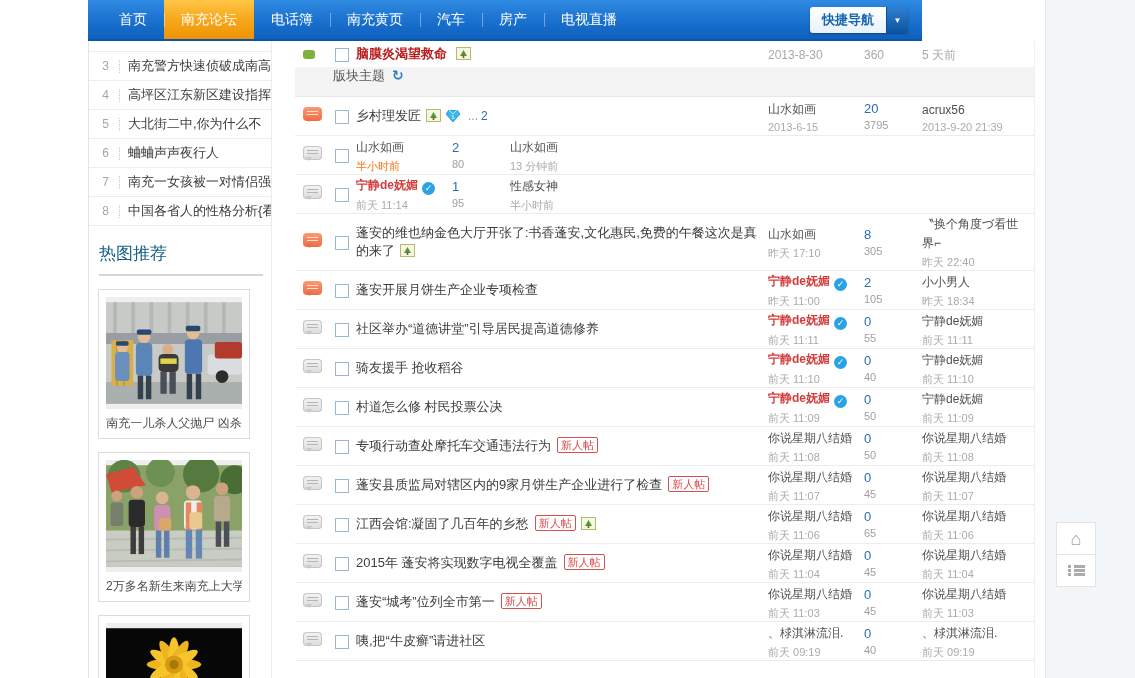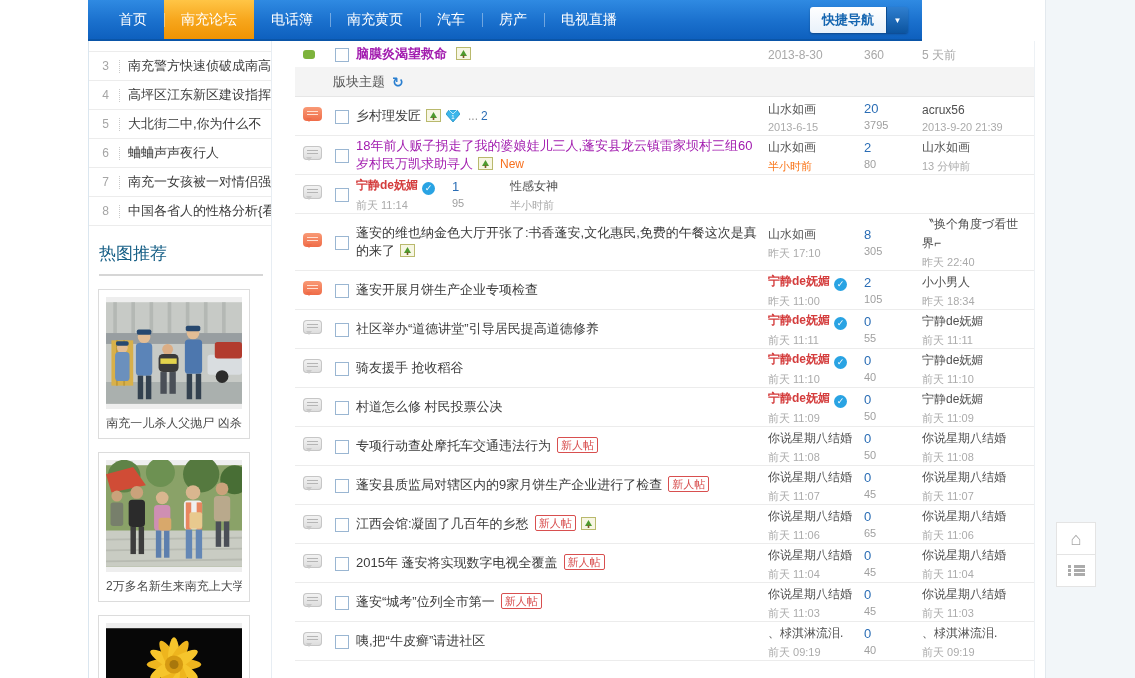--- a/index.html
+++ b/index.html
@@ -39,37 +39,37 @@
   
   .main{position:absolute;left:295px;top:41px;width:740px;height:637px;background:#fff;border-right:1px solid #edf1f5;box-sizing:border-box;overflow:hidden}
   .trow{display:flex;align-items:center;padding:0 6px 0 8px;border-bottom:1px solid #ececec;min-height:39px;box-sizing:border-box}
   .prow{min-height:26px;border-bottom:none}
   .col-icon{width:32px;flex:none}
   .col-cb{width:21px;flex:none}
   .col-title{flex:1;padding-right:10px;font-size:13px;color:#3c3c3c;line-height:18px}
   .col-author{width:96px;flex:none}
   .col-replies{width:58px;flex:none}
   .col-last{width:106px;flex:none}
-  .sect{height:29px;background:#f4f4f4;display:flex;align-items:center;padding-left:38px;color:#555;font-size:13px;border-bottom:1px solid #e6e6e6}
+  .sect{height:29px;background:#f4f4f4;display:flex;padding-left:38px;color:#555;font-size:13px;border-bottom:1px solid #e6e6e6}
   .sect .ref{color:#2a7fd0;font-size:14px;font-weight:bold;margin-left:7px}
   .cb{display:inline-block;width:12px;height:12px;border:1px solid #9ab6d2;background:#fff;vertical-align:middle;cursor:pointer}
   .gdot{display:inline-block;width:12px;height:9px;border-radius:3px;background:#7db33c}
   
   .bub{position:relative;display:inline-block;width:19px;height:14px;border-radius:4px}
   .bub::after{content:"";position:absolute;left:3px;bottom:-4px;border:3px solid transparent;border-top-width:4px}
   .bub::before{content:"";position:absolute;left:4px;top:4px;width:11px;height:1px}
   .bub.norm{background:linear-gradient(180deg,#f4f4f4,#dcdcdc);box-shadow:inset 0 0 0 1px #c6c6c6}
   .bub.norm::after{border-top-color:#c9c9c9}
   .bub.norm::before{background:#b5b5b5;box-shadow:0 3px 0 #b5b5b5}
   .bub.hot{background:linear-gradient(180deg,#f99a76,#ef6c48)}
   .bub.hot::after{border-top-color:#ef6c48}
   .bub.hot::before{background:#ffe0d2;box-shadow:0 3px 0 #ffe0d2}
   
   .ttitle{color:#3c3c3c}
-  .ttitle.red{color:#a21caf}
+  .ttitle.red{color:#b91c1c}
   .ttitle.bold{font-weight:bold}
   .ico-inline{vertical-align:-2px;margin-left:5px}
   .pages{margin-left:8px;font-size:12px}
   .pages .dots{color:#999}
   .pages .pnum{color:#2a6db5;margin-left:3px}
   .newlab{color:#f7701e;font-size:12px;margin-left:7px}
   .badge{display:inline-block;border:1px solid #d84f4f;color:#d84f4f;font-size:11px;line-height:14px;padding:0 3px;border-radius:2px;margin-left:6px;vertical-align:1px}
   
   .aname,.lname{color:#4f4f4f;font-size:12px}
   .aname.red{color:#d43c3c;font-weight:bold}
@@ -302,27 +302,20 @@
       <div class="vnum">3795</div>
     </div>
     <div class="col-last">
       <a class="lname">acrux56</a>
       <div class="ltime">2013-9-20 21:39</div>
     </div>
   </div>
       <div class="trow">
     <span class="col-icon"><span class="bub norm"></span></span>
     <span class="col-cb"><span class="cb"></span></span>
-    <div class="col-title">
-      <a class="ttitle red">18年前人贩子拐走了我的婆娘娃儿三人,蓬安县龙云镇雷家坝村三组60岁村民万凯求助寻人</a><svg class="ico-inline oimg" width="15" height="13" viewBox="0 0 15 13">
-            <rect x="0.5" y="0.5" width="14" height="12" fill="#f7f6e3" stroke="#b9b96d"></rect>
-            <path d="M7.5 3 L11 9 L4 9 Z" fill="#4e9a2e"></path>
-            <rect x="6.7" y="8" width="1.6" height="3" fill="#7a5c28"></rect>
-          </svg><span class="newlab">New</span>
-    </div>
     <div class="col-author">
       <a class="aname">山水如画</a>
       <div class="adate orange">半小时前</div>
     </div>
     <div class="col-replies">
       <div class="rnum">2</div>
       <div class="vnum">80</div>
     </div>
     <div class="col-last">
       <a class="lname">山水如画</a>

